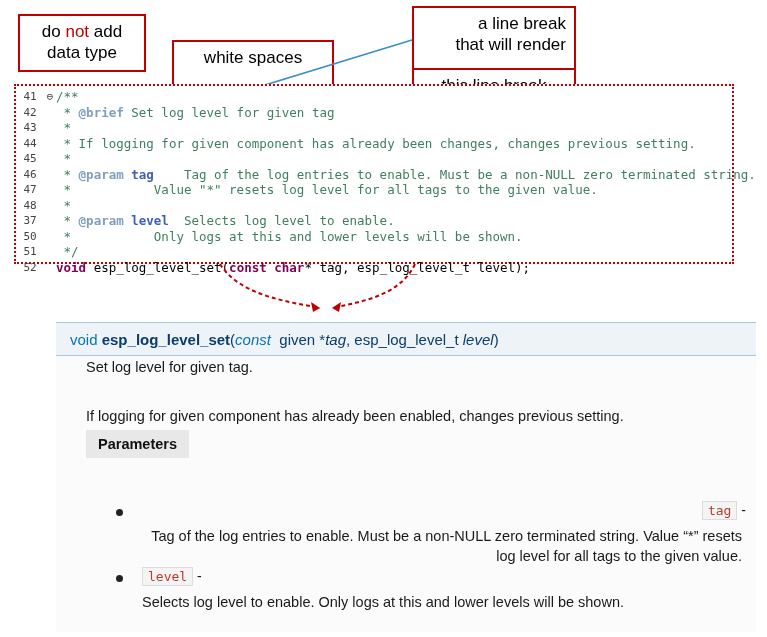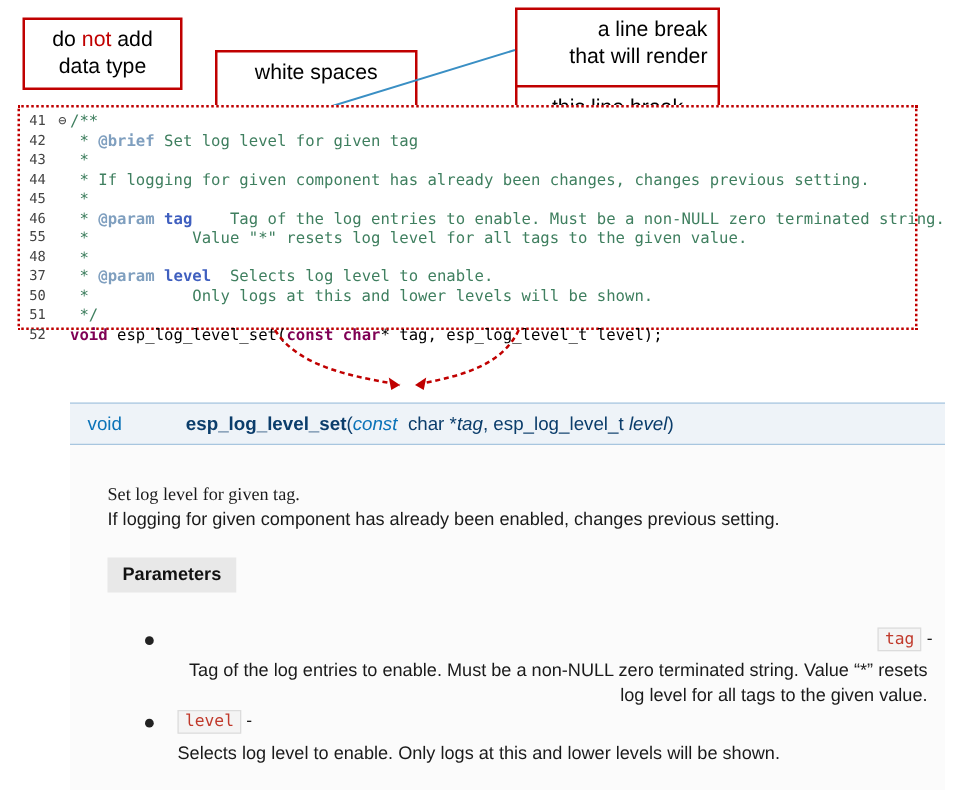--- a/index.html
+++ b/index.html
@@ -120,39 +120,39 @@
     border-bottom: 1px solid #a8c6df;
     display: flex;
     align-items: center;
     padding-left: 14px;
     box-sizing: border-box;
     font-size: 15px;
     color: #0b3d6b;
     white-space: pre;
   }
   #doc-signature .sig-kw { color: #0b73b8; }
-  #doc-signature .sig-name { font-weight: bold; color: #0b3d6b; margin-left: 47px; }
+  #doc-signature .sig-name { font-weight: bold; color: #0b3d6b; }
   #doc-signature .sig-type { color: #0b73b8; font-style: italic; }
   #doc-signature .sig-arg { font-style: italic; color: #0b3d6b; }
   #doc-signature .sig-plain { color: #0b3d6b; }
 
   .doc-para {
     position: absolute;
     left: 30px;
     font-size: 14.5px;
     color: #1a1a1a;
     line-height: 1.35;
   }
-  #doc-para-1 { top: 65px; width: 640px; font-family: Liberation Serif, serif; }
+  #doc-para-1 { top: 36px; width: 640px; }
   #doc-para-2 { top: 85px; width: 640px; }
 
   #params-heading {
     position: absolute;
     left: 30px;
-    top: 124px;
+    top: 108px;
     background: #e8e8e8;
     color: #111111;
     font-size: 14.5px;
     font-weight: bold;
     padding: 6px 12px;
   }
 
   .param-item {
     position: absolute;
     left: 60px;
@@ -238,21 +238,21 @@
   <div class="code-row">
     <span class="ln">44</span><span class="fold"></span><span class="code-text"> * If logging for given component has already been changes, changes previous setting.</span>
   </div>
   <div class="code-row">
     <span class="ln">45</span><span class="fold"></span><span class="code-text"> *</span>
   </div>
   <div class="code-row">
     <span class="ln">46</span><span class="fold"></span><span class="code-text"> * </span><span class="jdoc-tag">@param</span><span class="jdoc-param"> tag</span><span class="code-text">    Tag of the log entries to enable. Must be a non-NULL zero terminated string.</span>
   </div>
   <div class="code-row">
-    <span class="ln">55</span><span class="fold"></span><span class="code-text"> *           Value "*" resets log level for all tags to the given value.</span>
+    <span class="ln">47</span><span class="fold"></span><span class="code-text"> *           Value "*" resets log level for all tags to the given value.</span>
   </div>
   <div class="code-row">
     <span class="ln">48</span><span class="fold"></span><span class="code-text"> *</span>
   </div>
   <div class="code-row">
     <span class="ln">37</span><span class="fold"></span><span class="code-text"> * </span><span class="jdoc-tag">@param</span><span class="jdoc-param"> level</span><span class="code-text">  Selects log level to enable.</span>
   </div>
   <div class="code-row">
     <span class="ln">50</span><span class="fold"></span><span class="code-text"> *           Only logs at this and lower levels will be shown.</span>
   </div>
@@ -267,21 +267,21 @@
 <svg id="arrows" viewBox="0 0 320 62">
   <path d="M 40 2 C 60 34, 110 40, 140 46" fill="none" stroke="#c00000" stroke-width="2" stroke-dasharray="4 3"></path>
   <polygon points="140,46 131,40 133,50" fill="#c00000"></polygon>
   <path d="M 235 2 C 220 34, 180 40, 152 46" fill="none" stroke="#c00000" stroke-width="2" stroke-dasharray="4 3"></path>
   <polygon points="152,46 161,40 159,50" fill="#c00000"></polygon>
 </svg>
 
 <div id="doc-panel">
 
   <div id="doc-signature">
-    <span class="sig-kw">void </span><span class="sig-name">esp_log_level_set</span><span class="sig-plain">(</span><span class="sig-type">const</span><span class="sig-plain">  char *</span><span class="sig-arg">tag</span><span class="sig-plain">, esp_log_level_t </span><span class="sig-arg">level</span><span class="sig-plain">)</span>
+    <span class="sig-kw">void </span><span class="sig-name">esp_log_level_set</span><span class="sig-plain">(</span><span class="sig-type">const</span><span class="sig-plain">  given *</span><span class="sig-arg">tag</span><span class="sig-plain">, esp_log_level_t </span><span class="sig-arg">level</span><span class="sig-plain">)</span>
   </div>
 
   <div class="doc-para" id="doc-para-1">Set log level for given tag.</div>
   <div class="doc-para" id="doc-para-2">If logging for given component has already been enabled, changes previous setting.</div>
 
   <div id="params-heading">Parameters</div>
 
   <div class="param-item" id="param-tag">
     <span class="bullet"></span>
     <div class="param-name-row">

